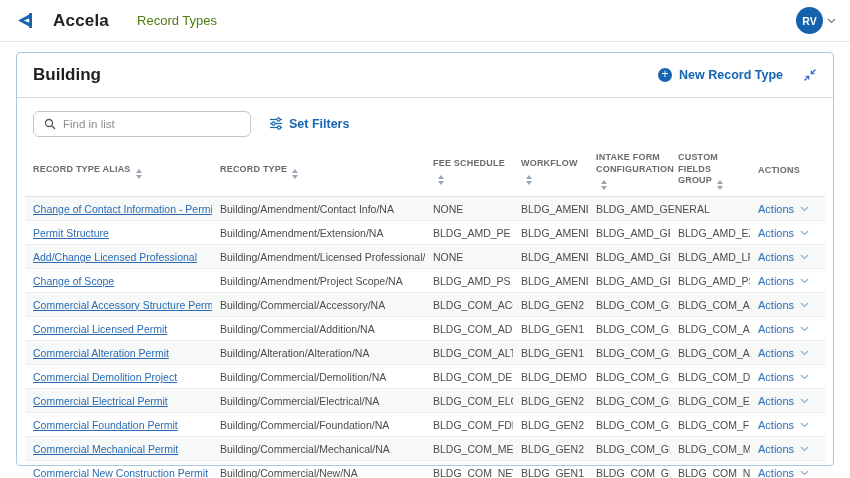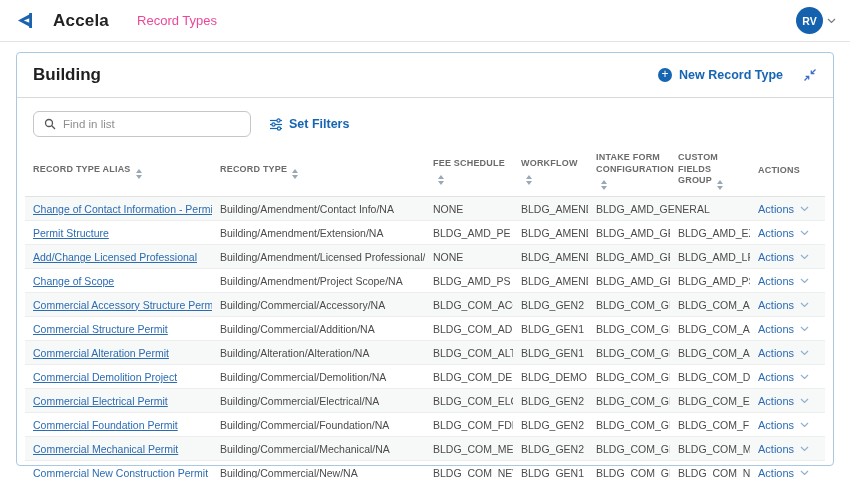--- a/index.html
+++ b/index.html
@@ -4,21 +4,21 @@
 <style>
   * { box-sizing: border-box; margin: 0; padding: 0; }
   html, body { width: 850px; height: 478px; background: #ffffff; overflow: hidden;
     font-family: "Liberation Sans", "DejaVu Sans", sans-serif; }
 
   
   .topbar { display: flex; align-items: center; height: 42px; padding: 0 14px;
     border-bottom: 1px solid #e4e4e4; background: #fff; }
   .logo { display: flex; align-items: center; cursor: pointer; gap: 13px; }
   .logo-text { font-size: 17px; font-weight: 700; color: #222; margin-left: 6px; letter-spacing: .2px; }
-  .page-title { margin-left: 28px; font-size: 13px; color: #ec4899; }
+  .page-title { margin-left: 28px; font-size: 13px; color: #4d7c0f; }
   .topbar-spacer { flex: 1; }
   .avatar { width: 27px; height: 27px; border-radius: 50%; background: #1461ae; color: #fff;
     font-size: 10.5px; font-weight: 700; display: flex; align-items: center; justify-content: center; cursor: pointer; text-align: center; }
   .avatar-chev { margin-left: 4px; display: flex; align-items: center; }
 
   
   .panel { margin: 10px 16px 0 16px; border: 1px solid #a9c8e4; border-radius: 4px; background: #fff; height: 414px; }
   .panel-header { display: flex; align-items: center; justify-content: space-between;
     height: 45px; padding: 0 16px; border-bottom: 1px solid #d9d9d9; }
   .panel-title { font-size: 17px; font-weight: 700; color: #1f1f1f; }
@@ -30,21 +30,21 @@
     font-size: 12px; line-height: 13px; text-align: center; display: inline-block; font-weight: 400; }
   .collapse-btn { background: none; border: none; cursor: pointer; display: flex; align-items: center; }
 
   
   .toolbar { display: flex; align-items: center; padding: 13px 8px 12px 8px; }
   .search-box { display: flex; align-items: center; gap: 7px; width: 218px; height: 26px;
     border: 1px solid #c6c6c6; border-radius: 6px; padding: 0 10px; margin-left: 8px; background: #fff; }
   .search-box input { border: none; outline: none; flex: 1; font-size: 11.5px; color: #444;
     font-family: inherit; background: transparent; }
   .search-box input::placeholder { color: #8f8f8f; }
-  .set-filters { display: flex; align-items: flex-end; gap: 6px; margin-left: 18px;
+  .set-filters { display: flex; align-items: flex-start; gap: 6px; margin-left: 18px;
     color: #1565b3; font-size: 12.5px; font-weight: 600; background: none; border: none;
     cursor: pointer; font-family: inherit; }
 
   
   table { width: calc(100% - 16px); margin: 0 8px; border-collapse: collapse; table-layout: fixed; }
   th { text-align: left; font-size: 9px; font-weight: 700; color: #6b6b6b; letter-spacing: .2px;
     padding: 3px 4px 6px 8px; border-bottom: 1px solid #e2e2e2; vertical-align: middle; line-height: 1.3;
     text-transform: uppercase; cursor: pointer; }
   th.no-sort { cursor: default; }
   .sort-icon { display: inline-flex; flex-direction: column; gap: 2px; margin-left: 5px; vertical-align: -1px; }
@@ -269,21 +269,21 @@
         <span style="display:flex;">
           <svg width="9" height="6" viewBox="0 0 9 6">
                   <polyline points="1,1 4.5,4.5 8,1" fill="none" stroke="#8fb0cf" stroke-width="1.2"></polyline>
                 </svg>
         </span>
       </span>
     </td>
   </tr>
 
   <tr>
-    <td class="cell-alias"><a href="#">Commercial Structure Permit</a></td>
+    <td class="cell-alias"><a href="#">Commercial Licensed Permit</a></td>
     <td>Building/Commercial/Addition/NA</td>
     <td>BLDG_COM_ADD</td>
     <td>BLDG_GEN1</td>
     <td class="cell-intake">BLDG_COM_GEN</td>
     <td>BLDG_COM_ADD</td>
     <td>
       <span class="actions-link">
         <span>Actions</span>
         <span style="display:flex;">
           <svg width="9" height="6" viewBox="0 0 9 6">

